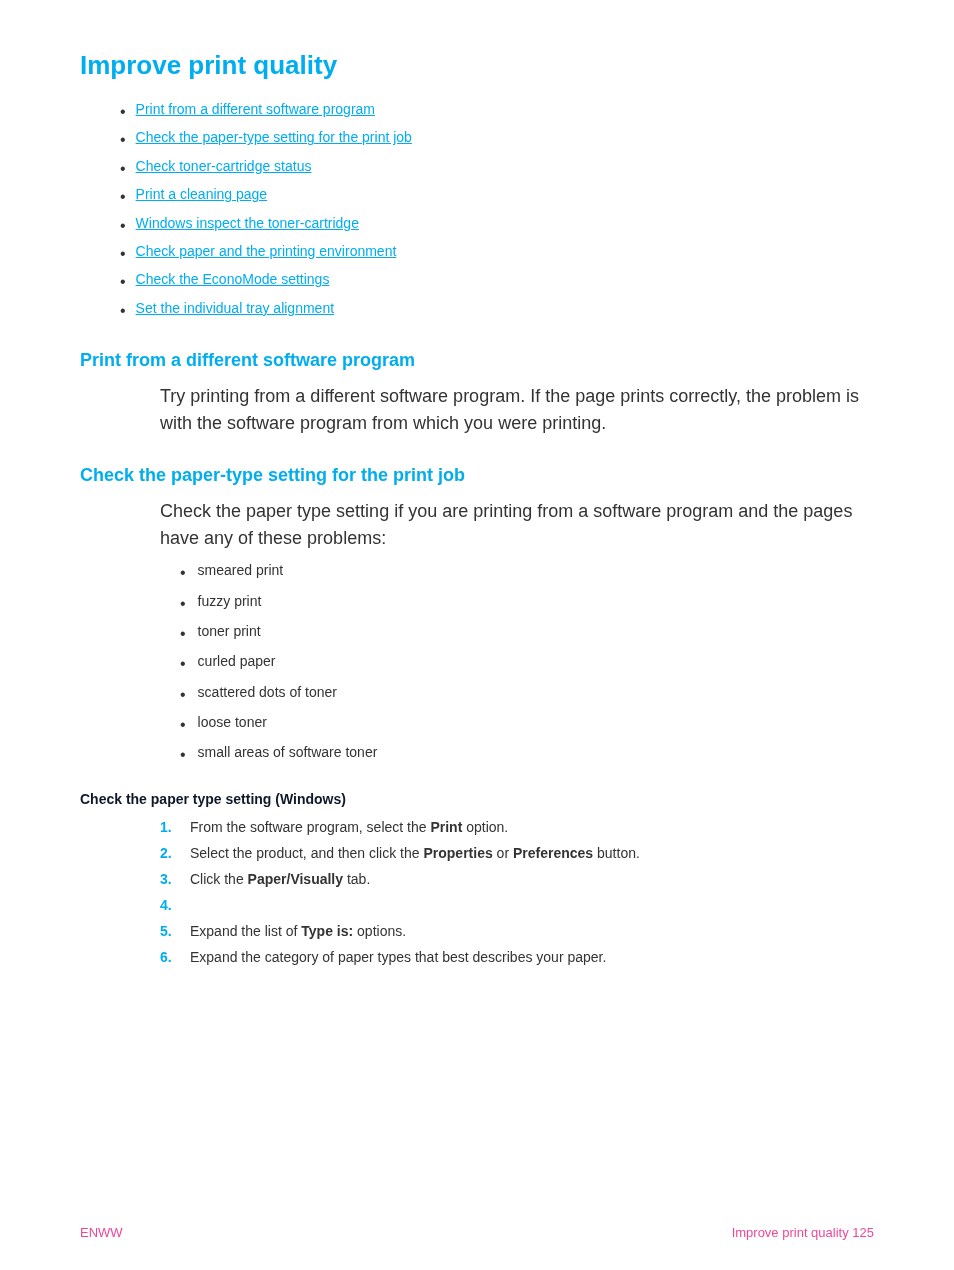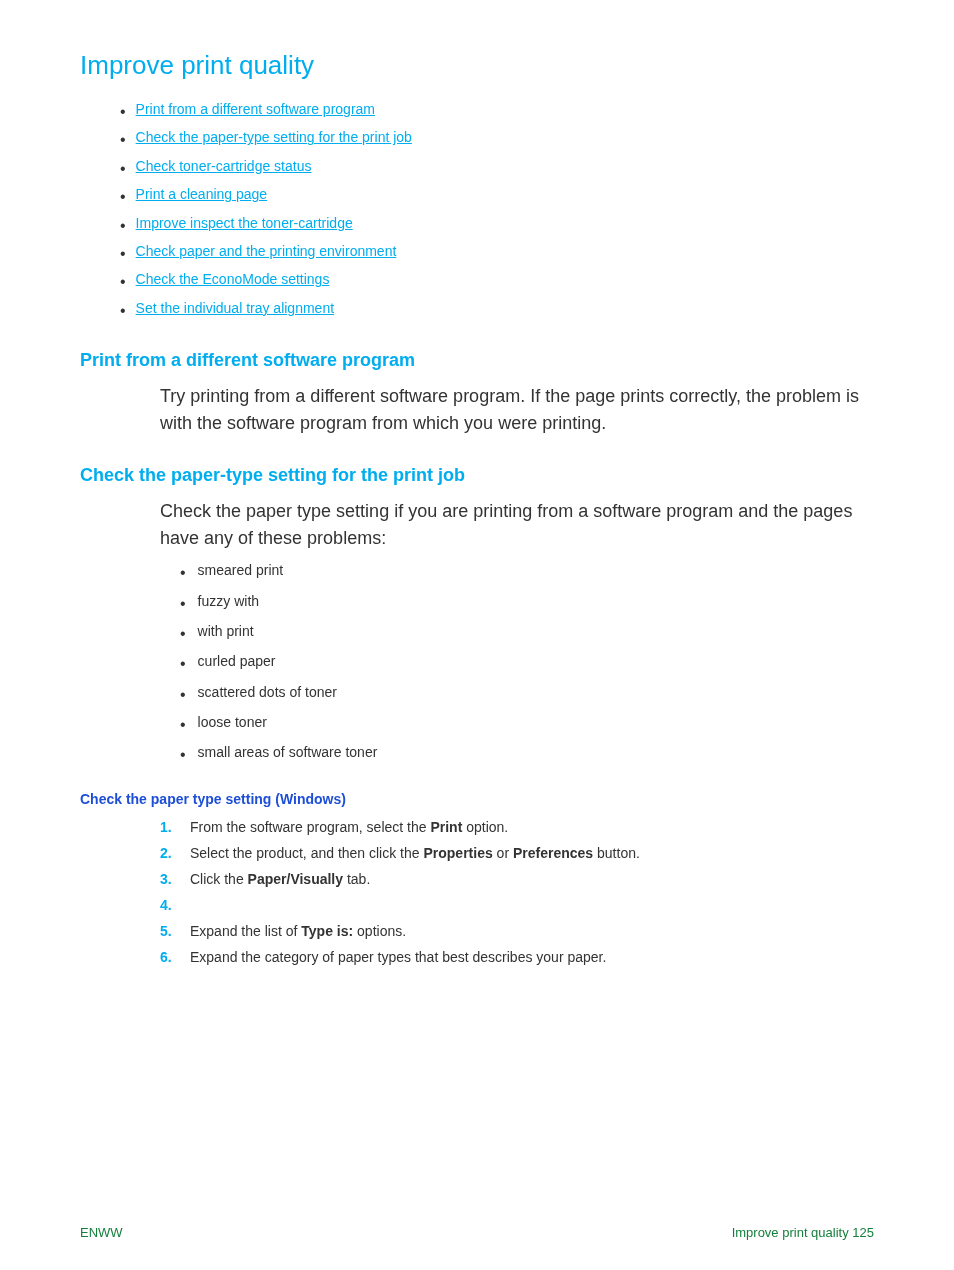--- a/index.html
+++ b/index.html
@@ -15,35 +15,35 @@
       width: 954px;
       min-height: 1270px;
     }
     .page {
       padding: 50px 80px 60px 80px;
       position: relative;
       min-height: 1270px;
     }
     h1 {
       font-size: 26px;
-      font-weight: normal;
+      font-weight: bold;
       color: #00adef;
       margin-bottom: 20px;
     }
     h2 {
       font-size: 18px;
       font-weight: bold;
       color: #00adef;
       margin-top: 28px;
       margin-bottom: 12px;
     }
     h3 {
       font-size: 14px;
       font-weight: bold;
-      color: #1d4ed8;
+      color: #0f172a;
       margin-top: 24px;
       margin-bottom: 12px;
     }
     .toc-list {
       list-style: none;
       margin-left: 40px;
       margin-bottom: 10px;
     }
     .toc-list li {
       margin-bottom: 6px;
@@ -108,21 +108,21 @@
       font-weight: bold;
     }
     .footer {
       position: absolute;
       bottom: 30px;
       left: 80px;
       right: 80px;
       display: flex;
       justify-content: space-between;
       font-size: 13px;
-      color: #15803d;
+      color: #ec4899;
     }
     .section {
       margin-top: 10px;
     }
   </style>
 </head>
 <body>
 
 <div class="page">
 
@@ -135,21 +135,21 @@
     <li>
         <a href="#">Check the paper-type setting for the print job</a>
       </li>
     <li>
         <a href="#">Check toner-cartridge status</a>
       </li>
     <li>
         <a href="#">Print a cleaning page</a>
       </li>
     <li>
-        <a href="#">Improve inspect the toner-cartridge</a>
+        <a href="#">Windows inspect the toner-cartridge</a>
       </li>
     <li>
         <a href="#">Check paper and the printing environment</a>
       </li>
     <li>
         <a href="#">Check the EconoMode settings</a>
       </li>
     <li>
         <a href="#">Set the individual tray alignment</a>
       </li>
@@ -162,24 +162,24 @@
 
   <div class="section">
     <h2>Check the paper-type setting for the print job</h2>
     <p class="body-text">Check the paper type setting if you are printing from a software program and the pages have any of these problems:</p>
 
     <ul class="bullet-list">
       <li>
           <span>smeared print</span>
         </li>
       <li>
-          <span>fuzzy with</span>
-        </li>
-      <li>
-          <span>with print</span>
+          <span>fuzzy print</span>
+        </li>
+      <li>
+          <span>toner print</span>
         </li>
       <li>
           <span>curled paper</span>
         </li>
       <li>
           <span>scattered dots of toner</span>
         </li>
       <li>
           <span>loose toner</span>
         </li>

